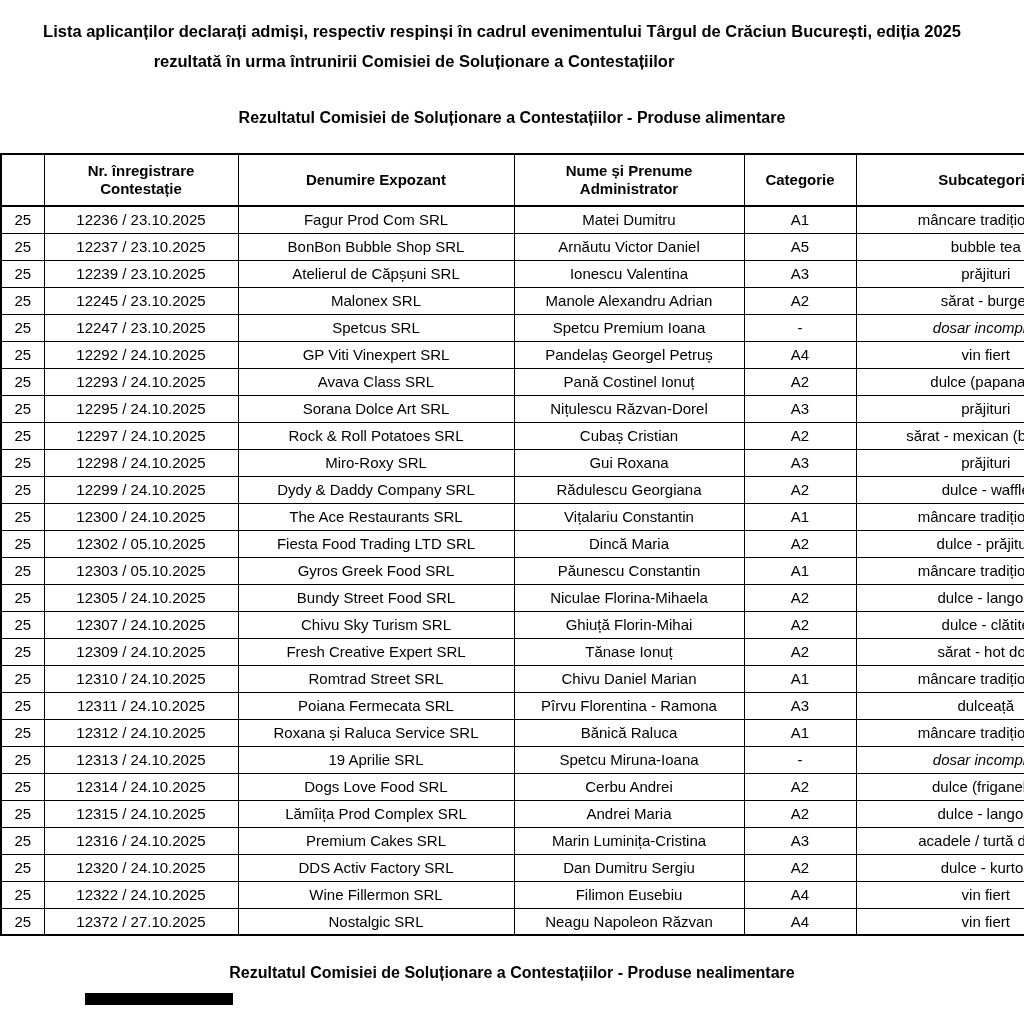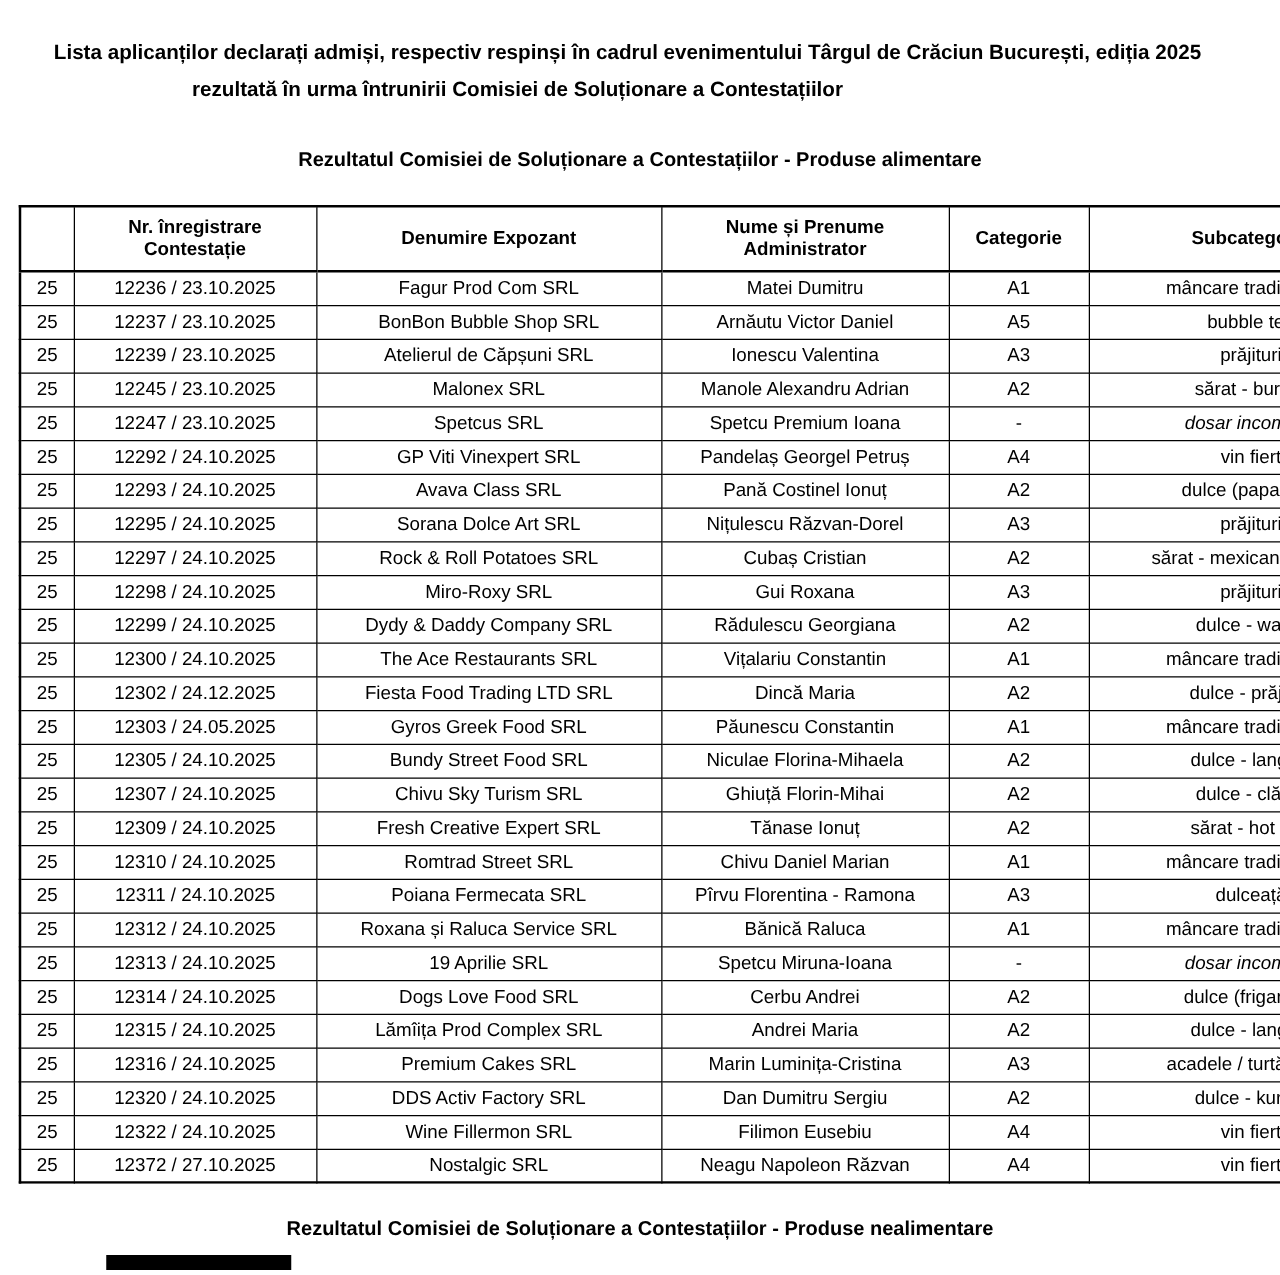--- a/index.html
+++ b/index.html
@@ -2,36 +2,36 @@
 <html><head>
 <meta charset="utf-8">
 <style>
   * { box-sizing: border-box; }
   html, body { margin: 0; padding: 0; }
   body {
     width: 1024px; height: 1020px; overflow: hidden;
     background: #ffffff; color: #000000;
     font-family: "Liberation Sans", sans-serif;
   }
-  .title-wrap { width: 1024px; overflow: hidden; padding-top: 27px; }
+  .title-wrap { width: 1024px; overflow: hidden; padding-top: 16px; }
   .title-line1 {
     width: 1100px; margin-left: -48px; text-align: center;
     white-space: nowrap; font-weight: bold; font-size: 16.5px; line-height: 30px;
   }
   .title-line2 {
     width: 828px; text-align: center; font-weight: bold;
     font-size: 16.5px; line-height: 30px; white-space: nowrap;
   }
   .section-heading {
     width: 1024px; text-align: center; font-weight: bold;
     font-size: 16px; line-height: 22px; margin: 0; white-space: nowrap;
   }
   .heading-food { margin-top: 31px; }
   .heading-nonfood { margin-top: 26px; }
-  .table-clip { width: 1024px; overflow: hidden; margin-top: 24px; padding-left: 15px; }
+  .table-clip { width: 1024px; overflow: hidden; margin-top: 24px; }
   table.results {
     border-collapse: collapse; table-layout: fixed;
     width: 1115px; border: 2px solid #000;
   }
   table.results th, table.results td {
     border: 1px solid #000; padding: 0 4px;
     text-align: center; vertical-align: middle;
     font-size: 15px; overflow: hidden; white-space: nowrap;
   }
   table.results thead th {
@@ -176,29 +176,29 @@
         <tr>
           <td class="cell-nr">25</td>
           <td>12300 / 24.10.2025</td>
           <td>The Ace Restaurants SRL</td>
           <td>Vițalariu Constantin</td>
           <td>A1</td>
           <td>mâncare tradițională</td>
         </tr>
         <tr>
           <td class="cell-nr">25</td>
-          <td>12302 / 24.12.2025</td>
+          <td>12302 / 05.10.2025</td>
           <td>Fiesta Food Trading LTD SRL</td>
           <td>Dincă Maria</td>
           <td>A2</td>
           <td>dulce - prăjituri</td>
         </tr>
         <tr>
           <td class="cell-nr">25</td>
-          <td>12303 / 24.05.2025</td>
+          <td>12303 / 05.10.2025</td>
           <td>Gyros Greek Food SRL</td>
           <td>Păunescu Constantin</td>
           <td>A1</td>
           <td>mâncare tradițională</td>
         </tr>
         <tr>
           <td class="cell-nr">25</td>
           <td>12305 / 24.10.2025</td>
           <td>Bundy Street Food SRL</td>
           <td>Niculae Florina-Mihaela</td>

